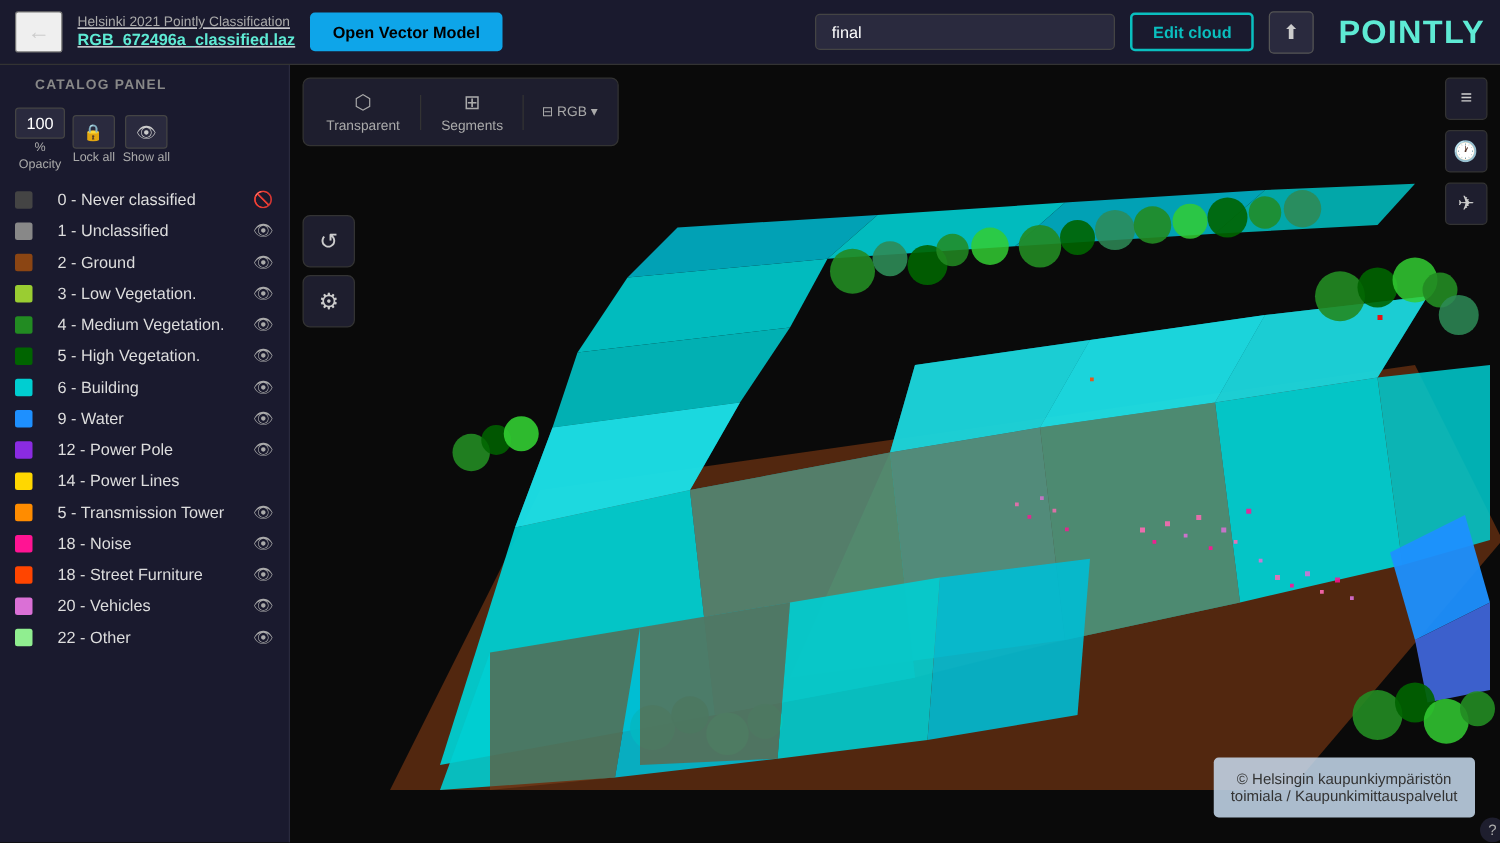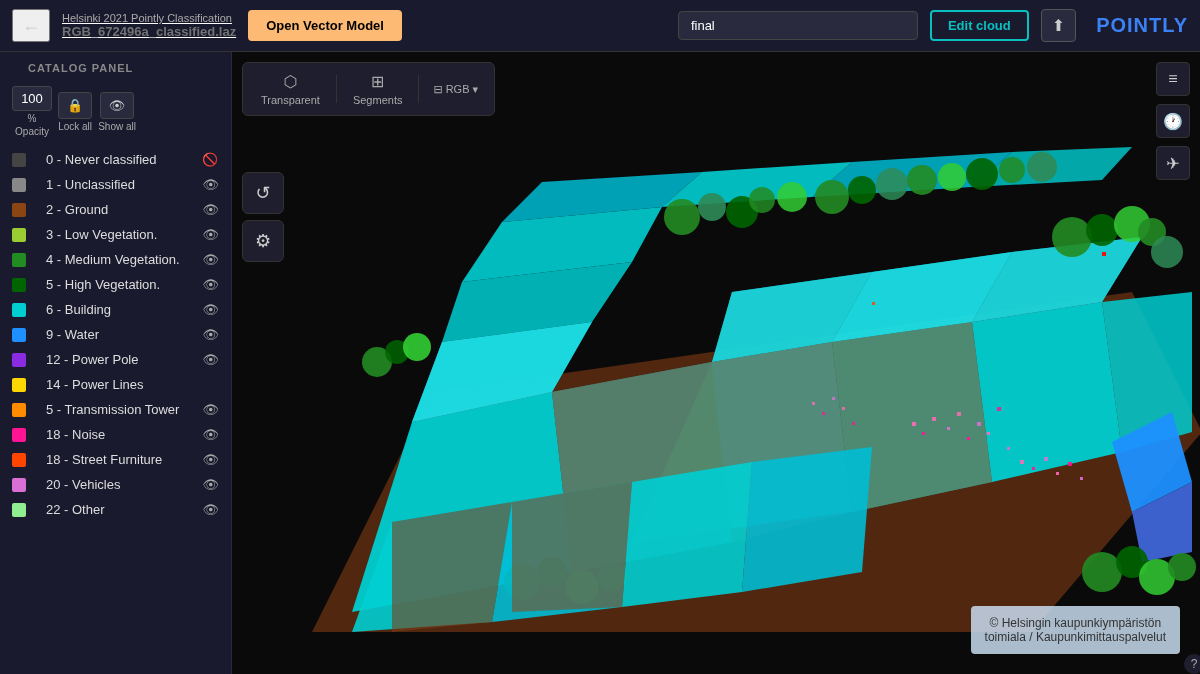--- a/index.html
+++ b/index.html
@@ -18,23 +18,23 @@
       z-index: 10;
     }
     .topbar-back {
       color: #ccc;
       font-size: 18px;
       cursor: pointer;
       padding: 4px 8px;
     }
     .topbar-title-block { display: flex; flex-direction: column; text-decoration: underline; }
     .topbar-subtitle { font-size: 11px; color: #aaa; }
-    .topbar-filename { font-size: 13px; font-weight: 600; color: #737373; }
+    .topbar-filename { font-size: 13px; font-weight: 600; color: #5eead4; }
     .btn-open-vector {
-      background: #fdba74;
+      background: #0ea5e9;
       color: #000;
       font-weight: 700;
       border: none;
       padding: 8px 18px;
       border-radius: 4px;
       font-size: 13px;
       cursor: pointer;
     }
     .topbar-spacer { flex: 1; }
     .topbar-search {
@@ -59,23 +59,23 @@
     .btn-share {
       background: #2a2a3e;
       border: 1px solid #555;
       color: #ccc;
       padding: 6px 10px;
       border-radius: 4px;
       cursor: pointer;
       font-size: 16px;
     }
     .logo {
-      font-size: 20px;
+      font-size: 26px;
       font-weight: 900;
-      color: #3b82f6;
+      color: #5eead4;
       letter-spacing: 1px;
       margin-left: 8px;
     }
 
     
     .main-area {
       display: flex;
       flex: 1;
       overflow: hidden;
     }

